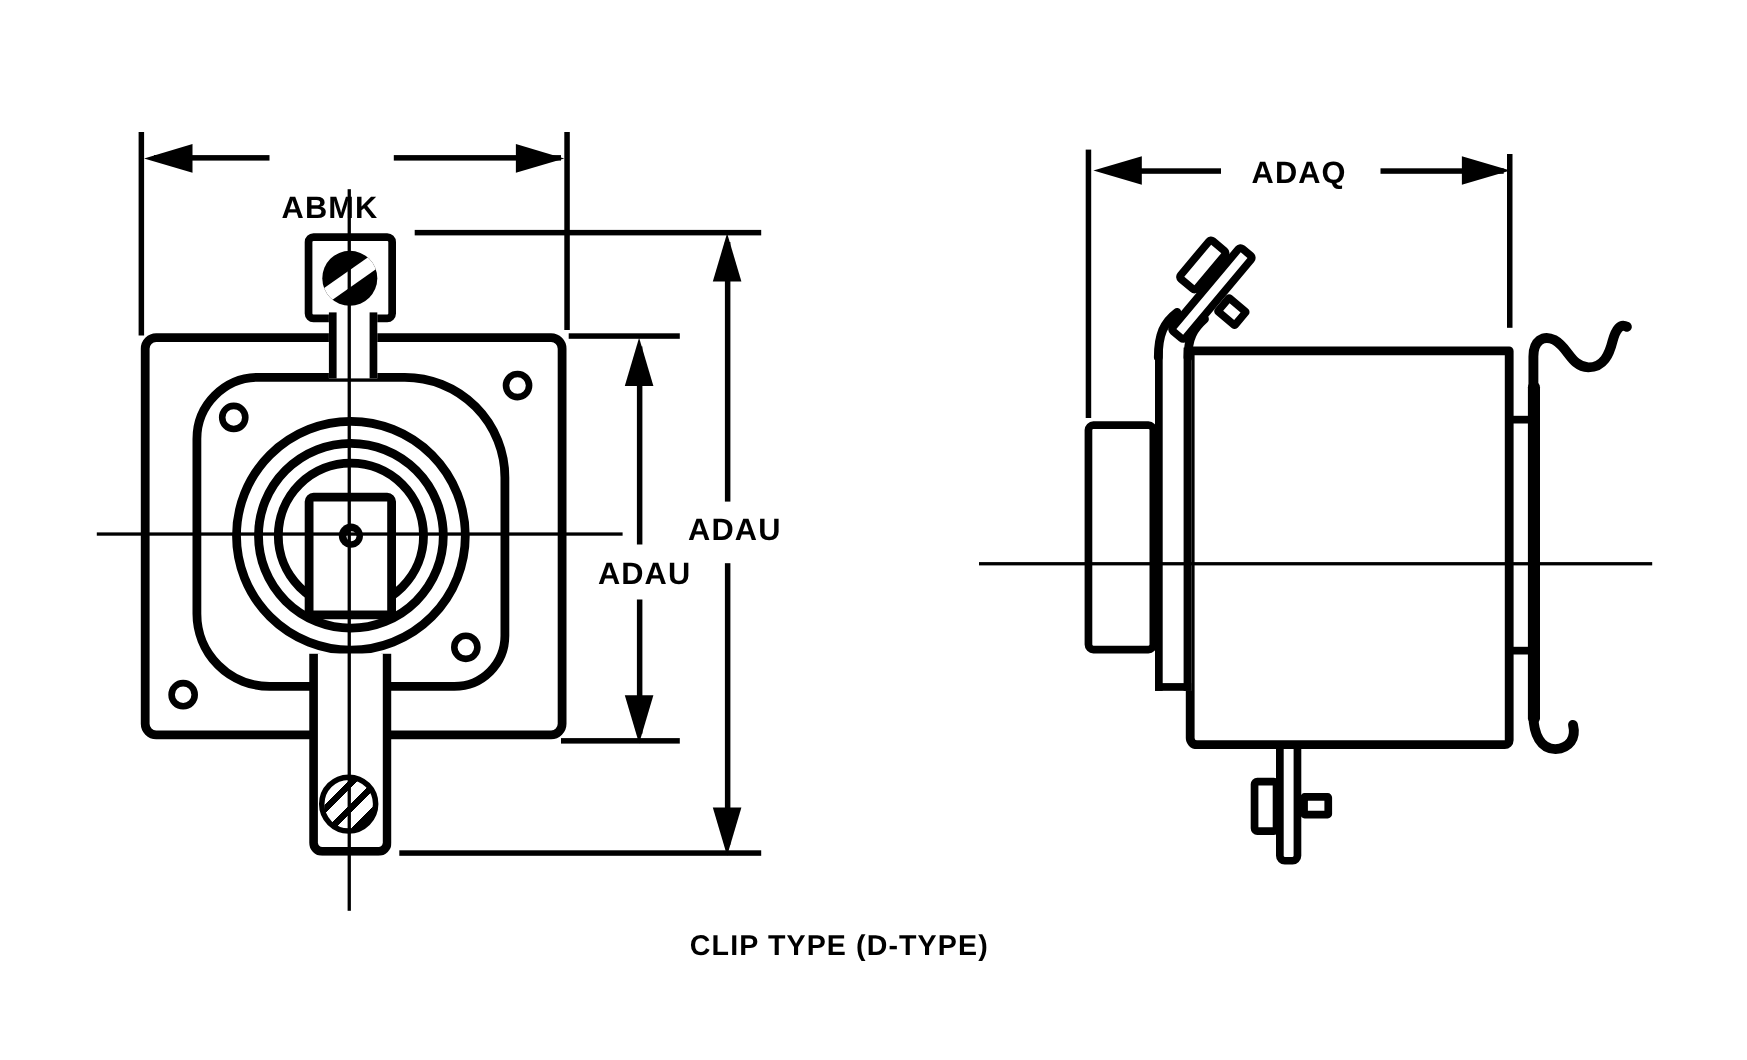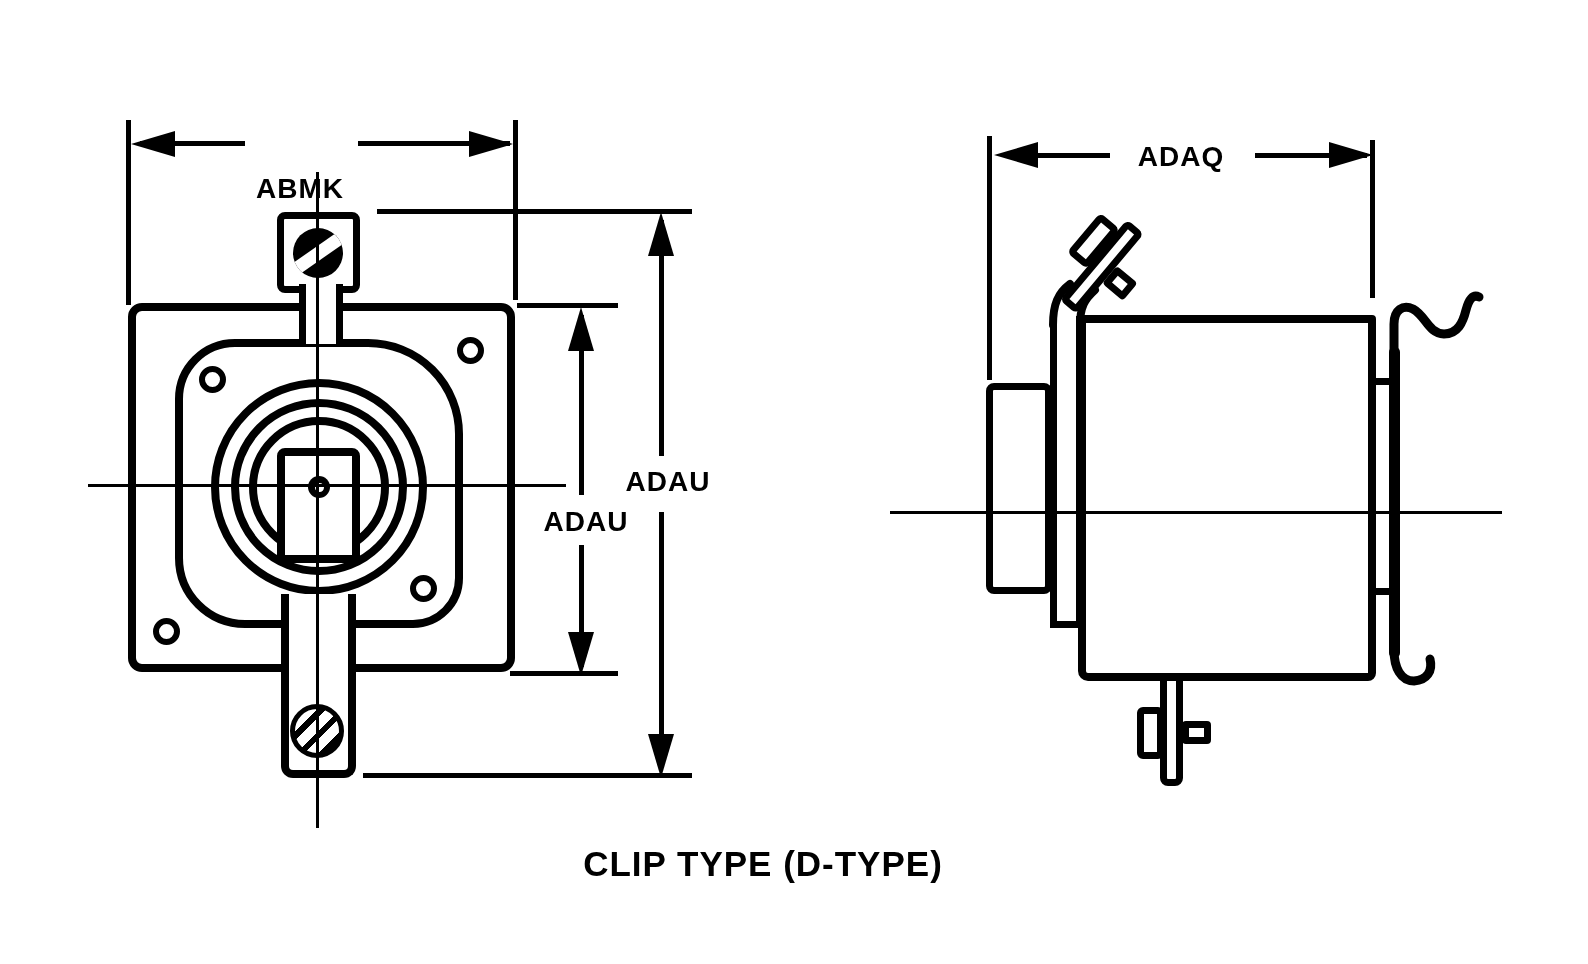--- a/index.html
+++ b/index.html
@@ -11,21 +11,21 @@
   .ln{position:absolute;background:#000;}
   .outline{position:absolute;box-sizing:border-box;border:8px solid #000;background:#fff;}
   .ring{position:absolute;box-sizing:border-box;border:8px solid #000;border-radius:50%;background:transparent;}
   .hole{position:absolute;box-sizing:border-box;width:27px;height:27px;border:6px solid #000;border-radius:50%;background:#fff;}
   .dimlabel{position:absolute;font-weight:bold;font-size:28px;letter-spacing:1px;text-align:center;white-space:nowrap;}
   .ar{position:absolute;width:0;height:0;}
   .ar-left{border-top:13px solid transparent;border-bottom:13px solid transparent;border-right:44px solid #000;}
   .ar-right{border-top:13px solid transparent;border-bottom:13px solid transparent;border-left:44px solid #000;}
   .ar-up{border-left:13px solid transparent;border-right:13px solid transparent;border-bottom:44px solid #000;}
   .ar-down{border-left:13px solid transparent;border-right:13px solid transparent;border-top:44px solid #000;}
-  .title{position:absolute;font-weight:bold;font-size:35px;letter-spacing:1px;text-align:center;white-space:nowrap;}
+  .title{position:absolute;font-weight:bold;font-size:26px;letter-spacing:1px;text-align:center;white-space:nowrap;}
   svg{position:absolute;left:0;top:0;}
 </style>
 </head>
 <body>
 
 <div id="canvas">
 
   <div>
 
     <div class="outline" style="left:128px;top:303px;width:387px;height:369px;border-radius:14px;"></div>

